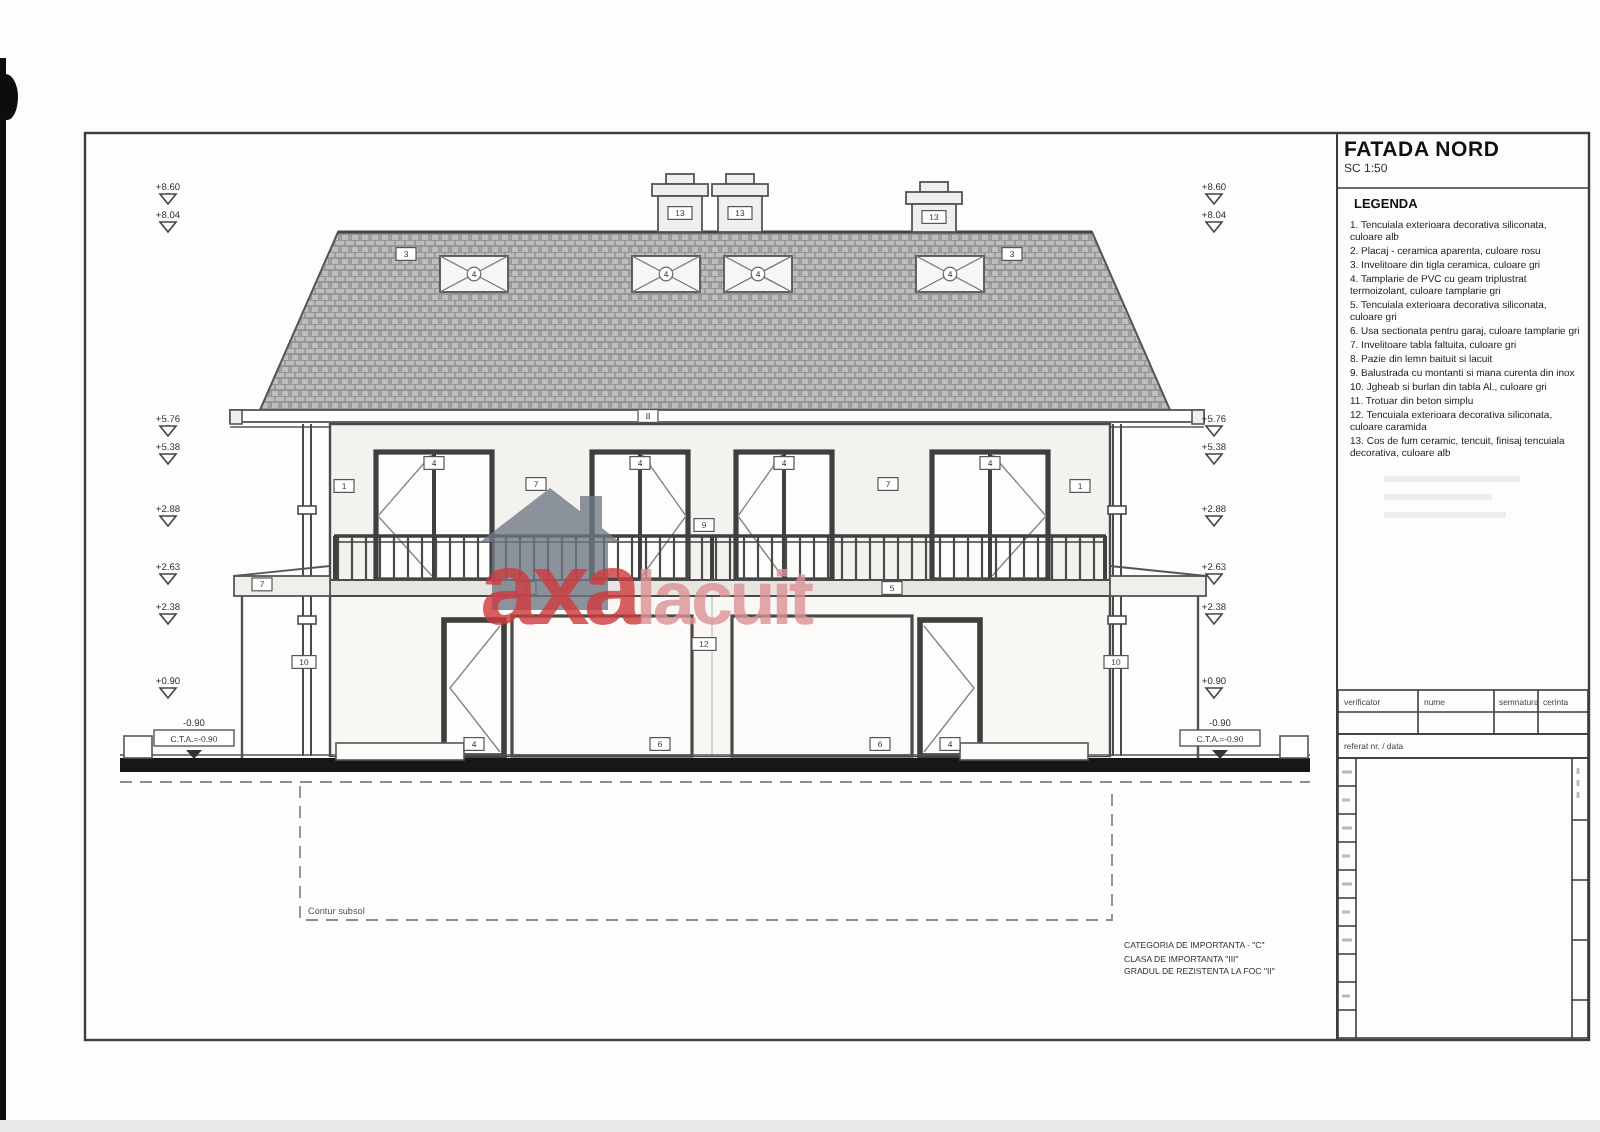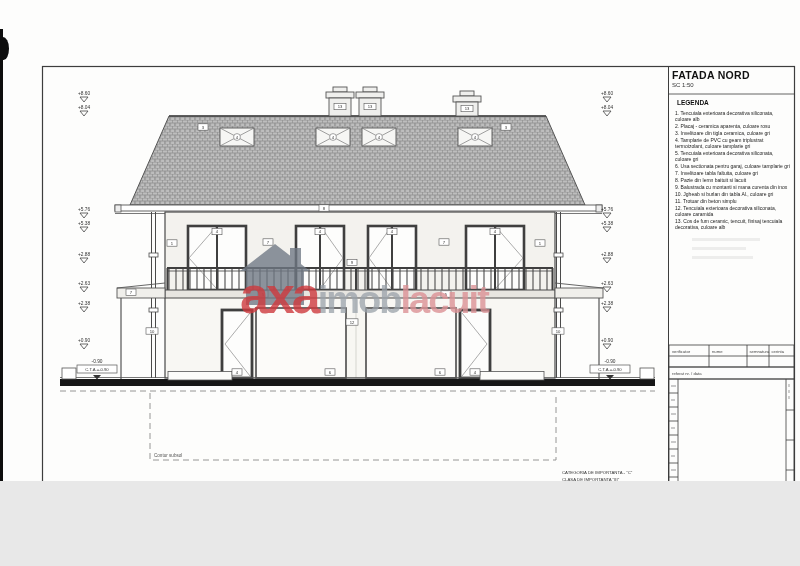--- a/index.html
+++ b/index.html
@@ -1,16 +1,16 @@
 <!DOCTYPE html>
 <html><head>
 <meta charset="utf-8">
 <style>
   html,body{margin:0;padding:0;background:#e8e8e8;}
-  #page{position:relative;width:800px;height:481px;background:#fdfdfc;overflow:hidden;
+  #page{position:relative;width:800px;height:560px;background:#fdfdfc;overflow:hidden;
         font-family:"Liberation Sans",sans-serif;color:#222;}
   #page svg{position:absolute;left:0;top:0;}
   .abs{position:absolute;}
   
   .callout-t{font:4.2px "Liberation Sans",sans-serif;fill:#333;text-anchor:middle;}
   .lvl-t{font:4.8px "Liberation Sans",sans-serif;fill:#333;text-anchor:middle;}
   .tbl-t{font:4.2px "Liberation Sans",sans-serif;fill:#444;}
   .small-t{font:4.6px "Liberation Sans",sans-serif;fill:#555;}
   
   .sheet-title{font-size:10.5px;font-weight:bold;letter-spacing:.3px;color:#111;}
@@ -415,20 +415,19 @@
 
 <div id="wm" class="abs" style="left:240px;top:244px;height:72px;">
   <svg width="70" height="64" viewBox="0 0 70 64" style="opacity:.78;margin-right:2px;">
     <g fill="#6f7884">
       <rect x="50" y="4" width="11" height="16"></rect>
       <polygon points="35,0 70,27 0,27"></polygon>
       <rect x="6" y="27" width="58" height="34"></rect>
     </g>
   </svg>
   <span class="w1">axa</span>
-      <span class="w2">imob</span>
       <span class="w3">lacuit</span>
 </div>
 
 <div class="abs edge-bar"></div>
 <div class="abs edge-blob"></div>
 
 </div>
 
 </body></html>

